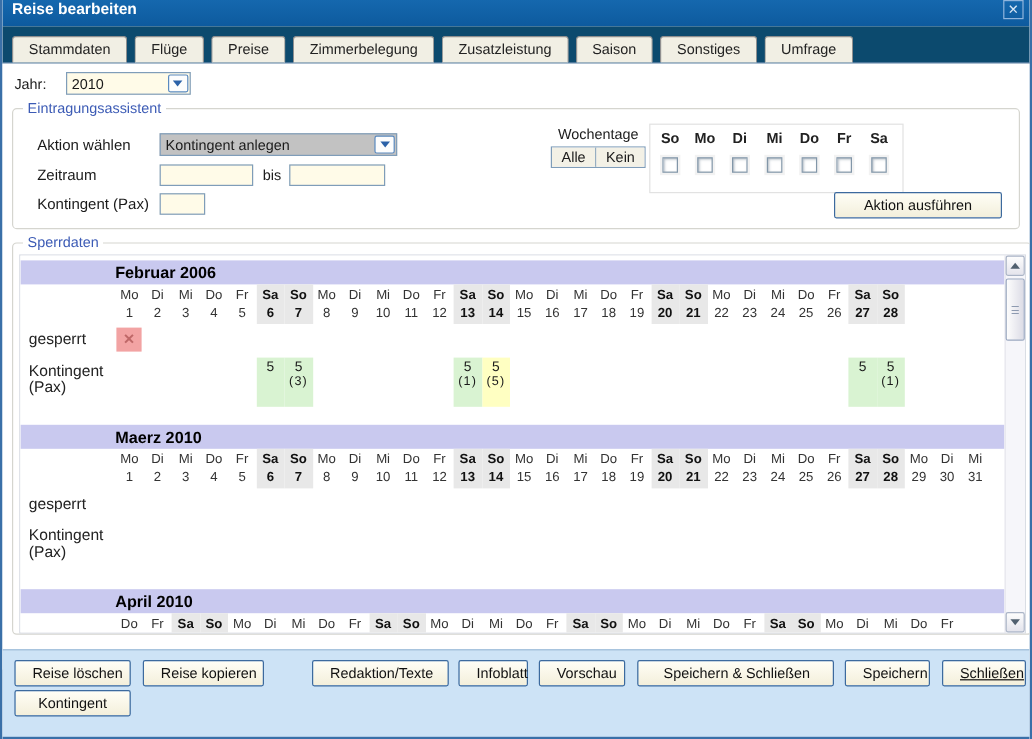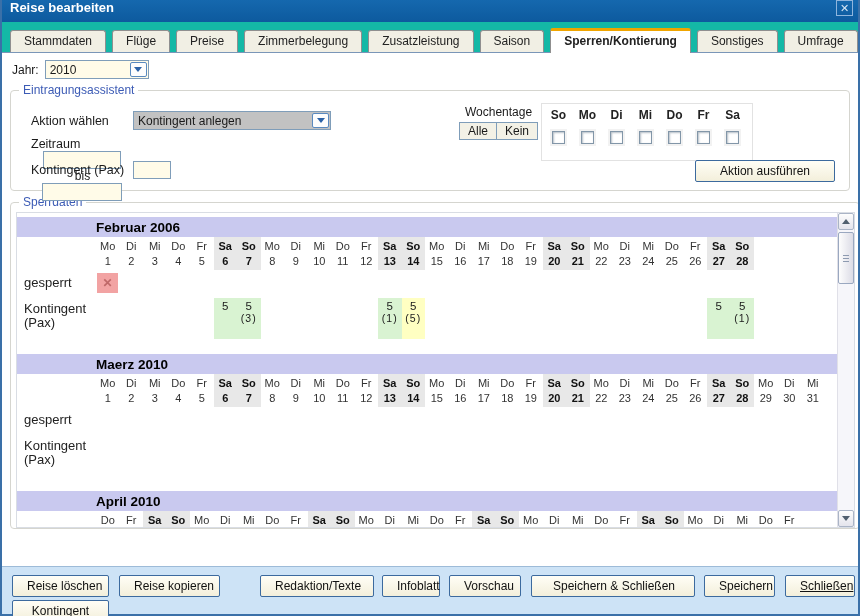--- a/index.html
+++ b/index.html
@@ -11,31 +11,31 @@
 
   
   .titlebar { height:22px; background:linear-gradient(#1568ae,#0d5a9e); display:flex;
               align-items:flex-start; justify-content:space-between; padding:0 5px 0 8px; }
   .titlebar .t { color:#fff; font-weight:bold; font-size:13px; }
   .closebox { width:17px; height:16px; border:1px solid #8fb5dd; color:#d7e6f5; font-size:11px;
               display:flex; align-items:center; justify-content:center; cursor:default; }
 
   
   .tabbar { display:flex; align-items:flex-end; padding:7px 0 0 8px; height:31px;
-            border-bottom:1px solid #7a96b8; background:#14b8a6; }
+            border-bottom:1px solid #7a96b8; background:#0c4a6e; }
   .tab { background:#f1efe4; border:1px solid #8f8f8f; border-bottom:none;
          border-radius:3px 3px 0 0; padding:3px 13px 4px 13px; margin-right:6px;
          font-size:12px; color:#222; white-space:nowrap; }
   .tab.active { background:#fff; font-weight:bold; border-top:3px solid var(--accent);
                 padding-top:3px; padding-bottom:5px; position:relative; top:1px; }
 
   .content { position:relative; height:505px; background:#fff; }
 
   .jahr-row { display:flex; align-items:center; padding:7px 0 0 10px; }
-  .jahr-row label { margin-right:6px; }
+  .jahr-row label { margin-right:16px; }
 
   .selectbox { position:relative; border:1px solid #7f9db9; background:#fffbe8; height:19px;
                display:flex; align-items:center; padding:0 22px 0 4px; font-size:12px; }
   .selectbox .sbtn { position:absolute; right:1px; top:1px; bottom:1px; width:17px;
                      background:#fdfdfd; border:1px solid #5a8ac0; border-radius:2px;
                      display:flex; align-items:center; justify-content:center; }
   .selectbox .sbtn::after { content:""; width:0; height:0; border-left:4px solid transparent;
                      border-right:4px solid transparent; border-top:5px solid #2c62a8; }
   .selectbox.gray { background:#c2c2c2; }
 
@@ -97,21 +97,21 @@
   .grow { height:26px; }
   .krow { height:41px; }
   .blocked { position:absolute; top:1px; left:1px; width:21px; height:20px; background:var(--blocked);
              color:#bf6868; font-weight:bold; font-size:12px; display:flex; align-items:center; justify-content:center; }
   .kgreen { background:var(--kgreen); }
   .kyellow { background:var(--kyellow); }
   .kval { font-size:11.5px; text-align:center; padding-top:2px; }
   .ksub { font-size:10.5px; text-align:center; letter-spacing:1px; }
 
   
-  .buttonbar { position:absolute; left:0; right:0; bottom:0; height:50px; background:var(--barbg);
+  .buttonbar { position:absolute; left:0; right:0; bottom:0; height:75px; background:var(--barbg);
                border-top:1px solid #9dbbd8; border-bottom:2px solid #3a70a8; }
   .brow { display:flex; align-items:center; }
   .brow1 { padding:8px 0 0 10px; }
   .brow2 { padding:3px 0 0 10px; }
   .brow .xbtn { margin-right:10px; }
   .brow1 .xbtn:nth-child(1){ width:97px; }
   .brow1 .xbtn:nth-child(2){ width:101px; margin-right:40px; }
   .brow1 .xbtn:nth-child(3){ width:114px; margin-right:8px; }
   .brow1 .xbtn:nth-child(4){ width:58px; margin-right:9px; }
   .brow1 .xbtn:nth-child(5){ width:72px; }
@@ -130,21 +130,20 @@
     <span class="closebox">✕</span>
   </div>
 
   <div class="tabbar">
       <div class="tab">Stammdaten</div>
       <div class="tab">Flüge</div>
       <div class="tab">Preise</div>
       <div class="tab">Zimmerbelegung</div>
       <div class="tab">Zusatzleistung</div>
       <div class="tab">Saison</div>
-      <div class="tab active">Sperren/Kontierung</div>
       <div class="tab">Sonstiges</div>
       <div class="tab">Umfrage</div>
     </div>
 
   <div class="content">
 
     <div class="jahr-row">
       <label>Jahr:</label>
       <div class="selectbox" style="width:104px">
         <span>2010</span>
@@ -156,21 +155,21 @@
       <legend>Eintragungsassistent</legend>
 
       <div class="a-row" style="left:20px; top:14px;">
         <span class="a-label">Aktion wählen</span>
         <div class="selectbox gray" style="width:198px">
           <span>Kontingent anlegen</span>
           <span class="sbtn"></span>
         </div>
       </div>
 
-      <div class="a-row" style="left:20px; top:40px;flex-direction:column;">
+      <div class="a-row" style="left:20px; top:40px;">
         <span class="a-label">Zeitraum</span>
         <input class="ti" style="width: 78px;" value="">
         <span style="margin:0 7px 0 8px">bis</span>
         <input class="ti" style="width: 80px;" value="">
       </div>
 
       <div class="a-row" style="left:20px; top:64px;">
         <span class="a-label">Kontingent (Pax)</span>
         <input class="ti" style="width: 38px;" value="">
       </div>

